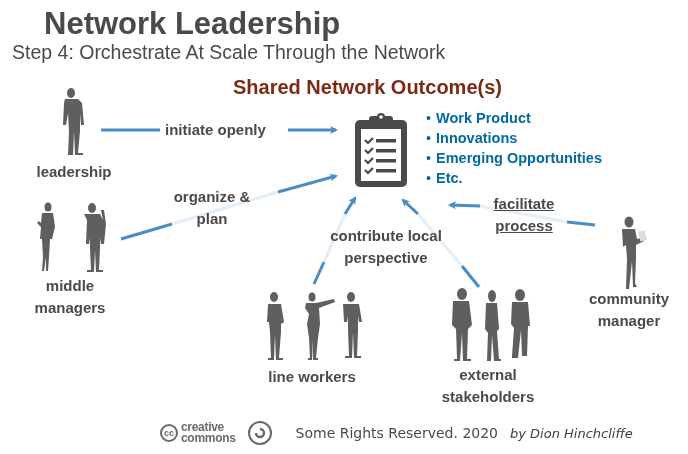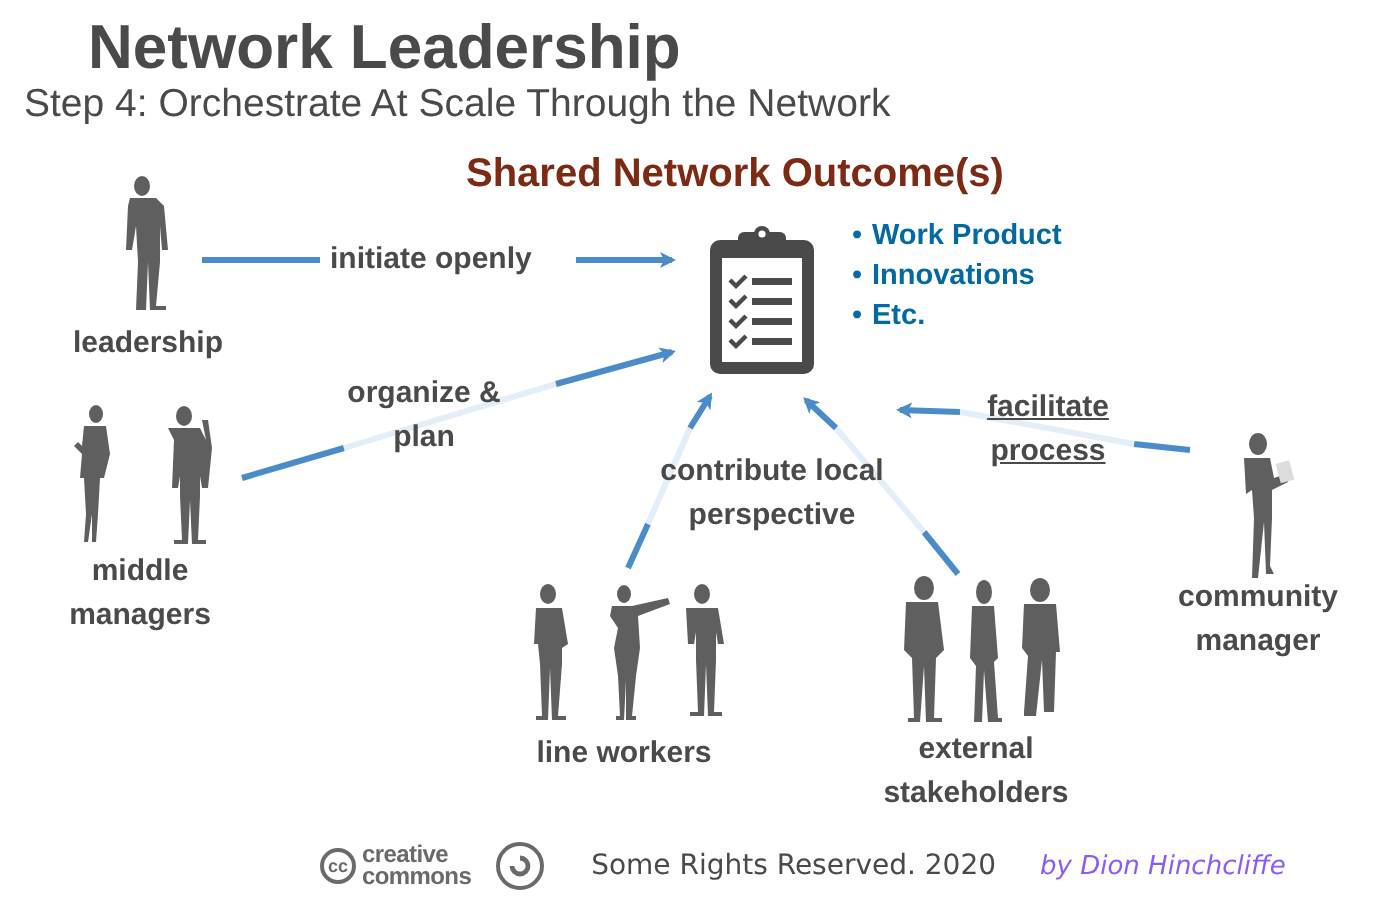--- a/index.html
+++ b/index.html
@@ -13,21 +13,21 @@
   .bullets li::before { content:"\2022"; display:inline-block; width:10px; font-weight:normal; }
   .lbl { font-size:15px; font-weight:bold; color:#4a4a4a; text-align:center; line-height:22px; white-space:nowrap; }
   .arrows { left:0; top:0; width:688px; height:454px; }
   .fig { fill:#5f5f5f; }
   .footer { left:160px; top:418px; height:30px; display:flex; align-items:center; gap:8px; }
   .cc-logo { display:flex; align-items:center; gap:3px; color:#6a6a6a; }
   .cc-circle { width:18px; height:18px; border:2px solid #6a6a6a; border-radius:50%; font-size:9px; font-weight:bold; display:flex; align-items:center; justify-content:center; box-sizing:border-box; }
   .cc-words { font-size:12px; font-weight:bold; line-height:11px; letter-spacing:-0.3px; }
   .copyleft { width:24px; height:24px; border:2.5px solid #6a6a6a; border-radius:50%; box-sizing:border-box; display:flex; align-items:center; justify-content:center; margin-left:4px; }
   .rights { font-size:14px; color:#4a4a4a; margin-left:16px; font-family:"DejaVu Sans", sans-serif; }
-  .byline { font-size:13px; font-style:italic; color:#8b5cf6; margin-left:14px; font-family:"DejaVu Sans", sans-serif; }
+  .byline { font-size:13px; font-style:italic; color:#404040; margin-left:4px; font-family:"DejaVu Sans", sans-serif; }
 </style>
 </head>
 <body>
 
 <div class="abs title">Network Leadership</div>
 <div class="abs subtitle">Step 4: Orchestrate At Scale Through the Network</div>
 <div class="abs outcome-title">Shared Network Outcome(s)</div>
 
 <svg class="abs arrows" viewBox="0 0 688 454">
   <defs>
@@ -90,20 +90,21 @@
     <rect x="21" y="27" width="20" height="3.5"></rect>
       <rect x="21" y="37" width="20" height="3.5"></rect>
     <rect x="21" y="47" width="20" height="3.5"></rect>
       <rect x="21" y="57" width="20" height="3.5"></rect>
   </g>
 </svg>
 
 <ul class="abs bullets">
   <li>Work Product</li>
   <li>Innovations</li>
+  <li>Emerging Opportunities</li>
   <li>Etc.</li>
 </ul>
 
 <div class="abs lbl" style="left:165px;top:119px;">initiate openly</div>
 <div class="abs lbl" style="left:170px;top:186px;width:84px;">
   <div>organize &amp;</div>
   <div>plan</div>
 </div>
 <div class="abs lbl" style="left:316px;top:225px;width:140px;">
   <div>contribute local</div>

